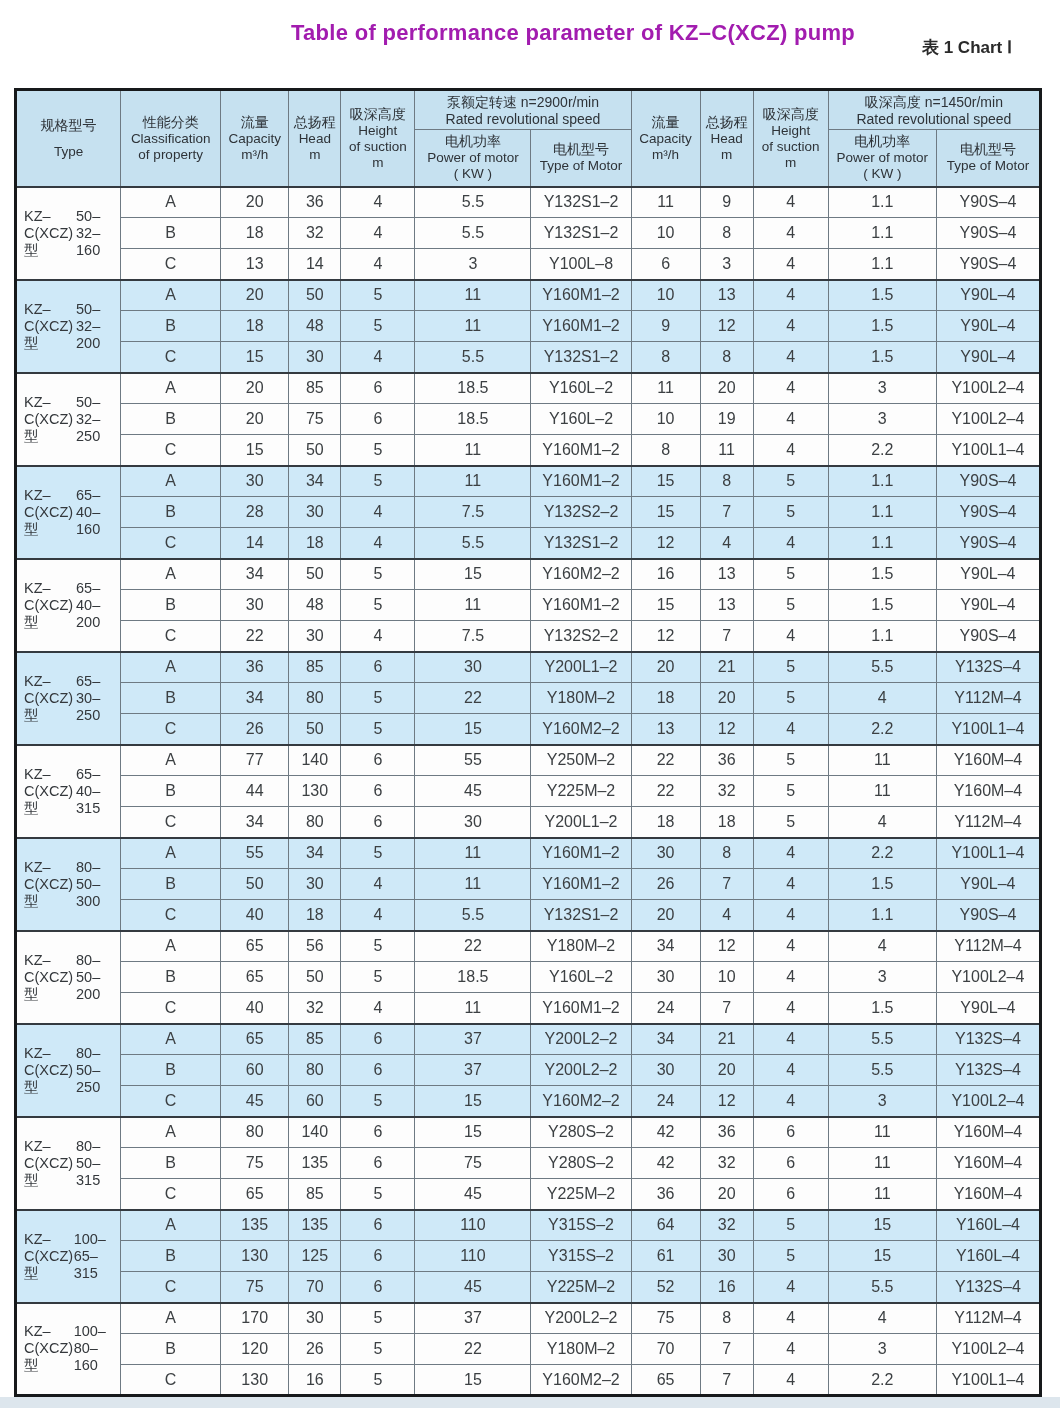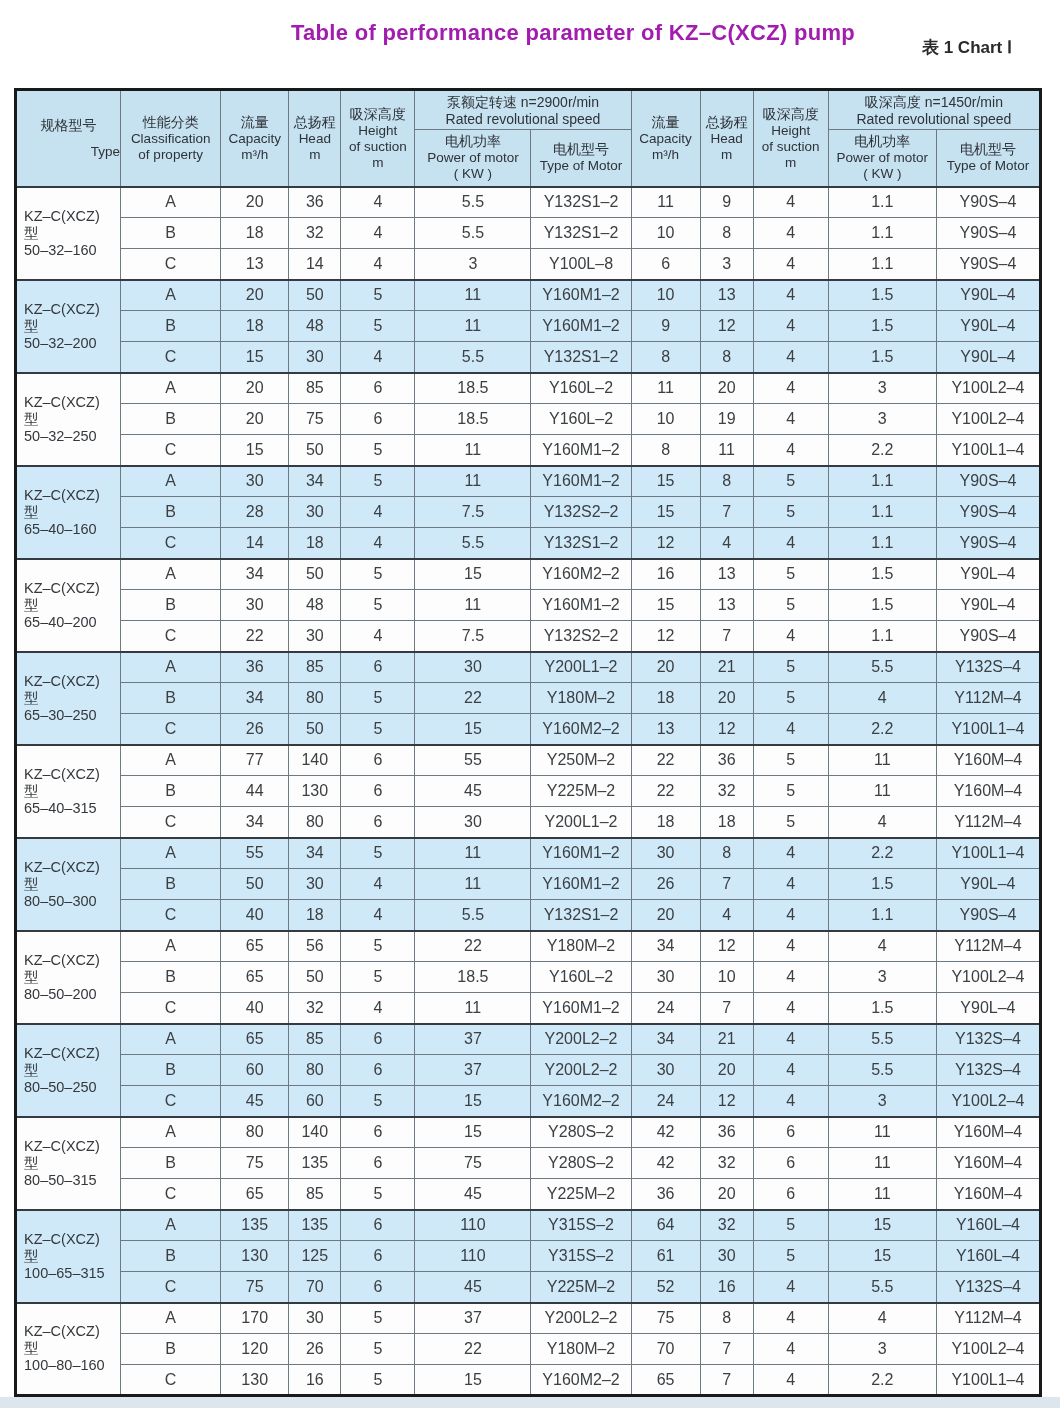--- a/index.html
+++ b/index.html
@@ -32,21 +32,21 @@
   thead tr.h2 { height:57px; }
   thead .zh { display:block; font-size:14px; line-height:17px; }
   thead .en { display:block; font-size:13.5px; line-height:16px; }
   thead th.speed-th .zh, thead th.speed-th .en { font-size:14px; }
   tbody tr { height:31px; }
   tbody td { font-size:16px; background:#fdfdfd; }
   tbody tr.shaded td { background:#cfe9f8; }
   tbody tr.group-start td { border-top:2px solid #343a40; }
   td.type-cell { text-align:left; padding:2px 4px 2px 7px; }
   .type-cell-inner {
-    height:100%; display:flex; flex-direction:column;
+    height:100%; display:flex; flex-direction:row;
     justify-content:space-evenly; align-items:flex-start;
   }
   .type-line1, .type-line2 { font-size:14.5px; color:#34383c; line-height:17px; }
   .bottom-strip {
     position:absolute; bottom:0; left:0; width:100%; height:11px;
     background:#dde6ed;
   }
 </style>
 </head>
 <body>
@@ -67,21 +67,21 @@
         <col style="width:69px">
         <col style="width:53px">
       <col style="width:75px">
         <col style="width:108px">
         <col style="width:104px">
     </colgroup>
     <thead>
       <tr class="h1">
         <th rowspan="2">
           <span class="zh">规格型号</span>
-          <span class="en" style="margin-top:10px;text-align:right;">Type</span>
+          <span class="en" style="margin-top:10px;">Type</span>
         </th>
         <th rowspan="2">
           <span class="zh">性能分类</span>
           <span class="en">Classification</span>
           <span class="en">of property</span>
         </th>
         <th rowspan="2">
           <span class="zh">流量</span>
           <span class="en">Capacity</span>
           <span class="en">m³/h</span>

